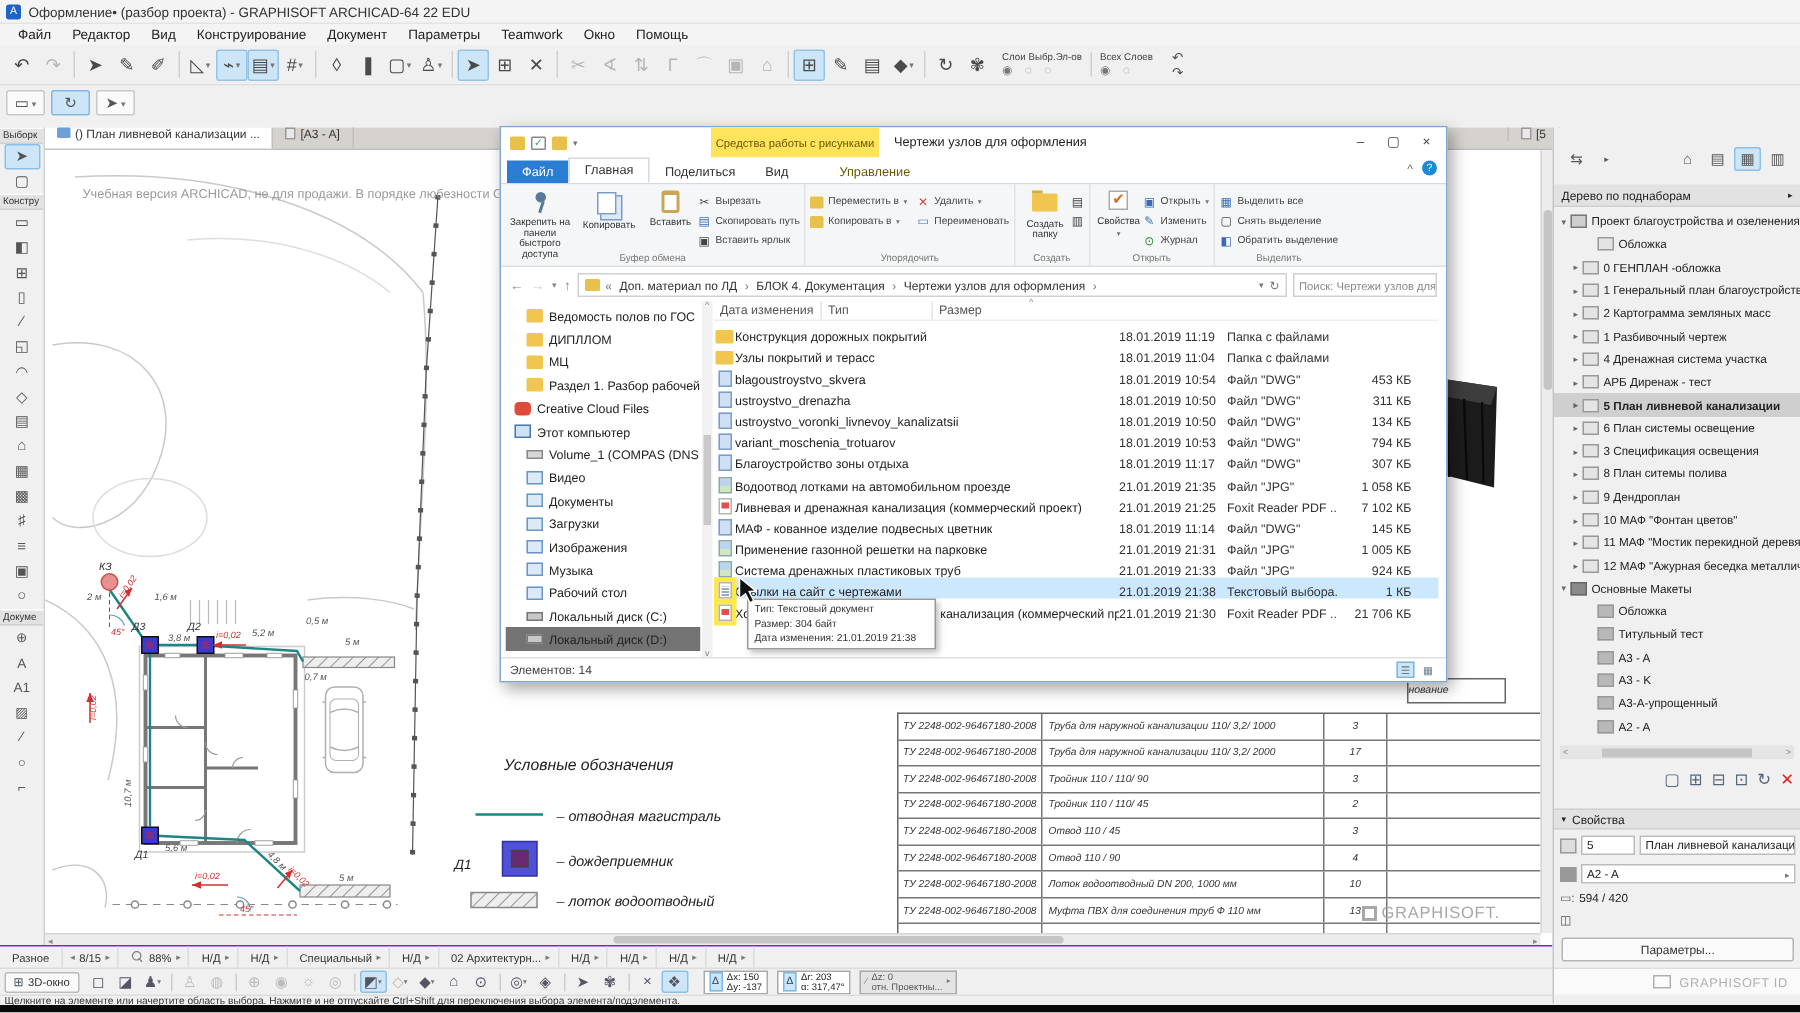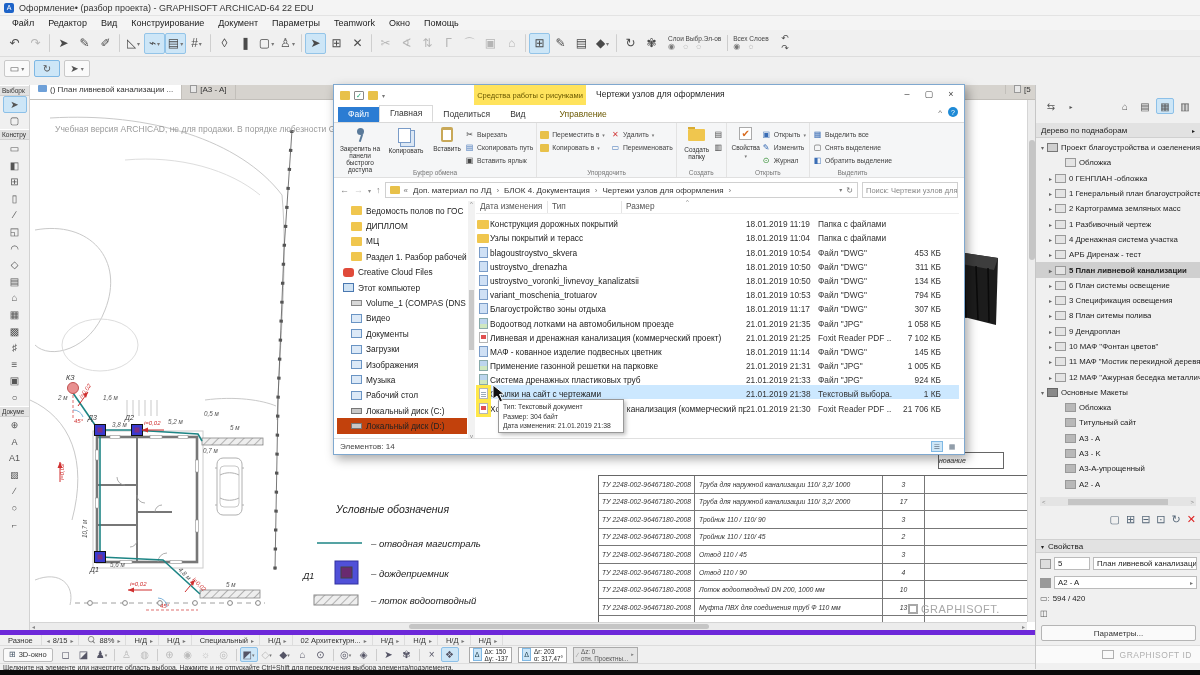--- a/index.html
+++ b/index.html
@@ -94,21 +94,21 @@
 .navarr{font-size:9px;color:#888;display:flex;gap:5px;align-items:center}
 .crumb{flex:1;height:16px;border:1px solid #d0d0d0;display:flex;align-items:center;gap:4px;font-size:8px;color:#333;padding:0 4px;white-space:nowrap;overflow:hidden}
 .crumb .seg{padding:0 1px}
 .csep{color:#777;font-size:8px}
 .searchbox{width:96px;height:16px;border:1px solid #d0d0d0;display:flex;align-items:center;font-size:7.5px;color:#888;padding:0 3px;justify-content:space-between;white-space:nowrap;overflow:hidden}
 .mag{width:9px;height:10px;position:relative;flex:none}
 .mag::before{content:"";position:absolute;width:6px;height:6px;border:1.2px solid #777;border-radius:50%;left:0;top:0}
 .mag::after{content:"";position:absolute;width:4px;height:1.2px;background:#777;transform:rotate(45deg);left:5px;top:7px}
 .esidebar{position:absolute;left:3px;top:118px;width:130px;height:234px;overflow:hidden;font-size:8.3px}
 .srw{display:flex;align-items:center;gap:4px;height:15.4px;white-space:nowrap;overflow:hidden;color:#222;padding-left:2px}
-.srw.sel{background:#c2410c}
+.srw.sel{background:#737373}
 .si{width:11px;height:9px;flex:none;display:inline-block}
 .si.v-folder{background:#f0c64e;border-radius:1px}
 .si.v-cloud{background:#e04a3a;border-radius:3px}
 .si.v-pc{background:#cfe2f3;border:1px solid #4a78b0}
 .si.v-drive{background:#d8d8d8;border:1px solid #888;height:6px}
 .si.v-video,.si.v-docs,.si.v-dl,.si.v-pic,.si.v-music,.si.v-desk{background:#dcE9f7;border:1px solid #6a94c4}
 .si.v-disk{background:#c8c8c8;border:1px solid #777;height:6px}
 .escroll{position:absolute;left:134px;top:116px;width:7px;height:238px;background:#f2f2f2;display:flex;flex-direction:column;justify-content:space-between;align-items:center;font-size:6px;color:#888}
 .ethumb{width:5px;height:60px;background:#c9c9c9}
 .elisthead{position:absolute;left:142px;top:116px;width:483px;height:13px;display:flex;font-size:8.3px;color:#555;border-bottom:1px solid #eee}
@@ -154,21 +154,21 @@
 .pthumbh{width:100px;height:6px;background:#c5c5c5}
 .picons{position:absolute;right:4px;top:428px;display:flex;gap:6px;font-size:11px;color:#567}
 .picons .red{color:#d22}
 .propshead{position:absolute;left:0;top:454px;width:100%;height:14px;background:#e2e2e2;font-size:8px;display:flex;align-items:center;gap:4px;padding:0 5px;border-top:1px solid #d0d0d0;border-bottom:1px solid #d0d0d0}
 .prow{position:absolute;left:4px;width:157px;display:flex;align-items:center;gap:3px;font-size:7.8px}
 .pfield{background:#fff;border:1px solid #bbb;height:13px;display:flex;align-items:center;padding:0 3px;white-space:nowrap;overflow:hidden}
 .pico{width:11px;height:10px;border:1px solid #999;background:#ddd;flex:none}
 .params{position:absolute;left:5px;top:540px;width:155px;height:16px;background:#fafafa;border:1px solid #b5b5b5;font-size:8px;display:flex;align-items:center;justify-content:center;color:#333;border-radius:2px}
 .brandbar{position:absolute;left:0;top:560px;width:100%;height:18px;background:#fafafa;border-top:1px solid #ddd;display:flex;align-items:center;justify-content:flex-end;gap:6px;padding:0 8px;font-size:8.5px;color:#b0b0b0;letter-spacing:.5px}
 
-.bara{left:0;top:630px;width:1035px;height:15px;background:#f0f0f0;border-top:5px solid #6d28d9;display:flex;font-size:7.5px;color:#333}
+.bara{left:0;top:630px;width:1035px;height:15px;background:#f0f0f0;border-top:1px solid #6d28d9;display:flex;font-size:7.5px;color:#333}
 .bc{display:flex;align-items:center;gap:3px;padding:0 5px;border-right:1px solid #dcdcdc;white-space:nowrap;overflow:hidden;flex:none}
 .bpre,.bpost{font-size:6px;color:#777}
 .mag-ico{display:none}
 .mag-ico.show{display:inline-block;transform:scale(.8)}
 .barb{left:0;top:645px;width:1035px;height:18px;background:#f0f0f0;border-top:1px solid #dcdcdc;display:flex;align-items:center;font-size:7.5px}
 .wbtn{display:flex;align-items:center;gap:3px;border:1px solid #bbb;background:#fafafa;height:14px;padding:0 5px;margin-left:3px;border-radius:2px;color:#333}
 .bicons{display:flex;align-items:center;margin-left:4px}
 .bi{min-width:18px;height:15px;display:flex;align-items:center;justify-content:center;font-size:10px;color:#556}
 .bi.dim{color:#bbb}
 .bi.hl{background:#cde6f7;border:1px solid #8cc0e8;border-radius:2px}
@@ -1146,21 +1146,21 @@
         <span class="tind" style="width: 20px;"></span>
         <span class="tar"></span>
         <span class="ti v-mas"></span>
         <span style="overflow:hidden">Обложка</span>
       </div>
 
       <div class="trw">
         <span class="tind" style="width: 20px;"></span>
         <span class="tar"></span>
         <span class="ti v-mas"></span>
-        <span style="overflow:hidden">Титульный сайт</span>
+        <span style="overflow:hidden">Титульный тест</span>
       </div>
 
       <div class="trw">
         <span class="tind" style="width: 20px;"></span>
         <span class="tar"></span>
         <span class="ti v-mas"></span>
         <span style="overflow:hidden">A3 - A</span>
       </div>
 
       <div class="trw">

